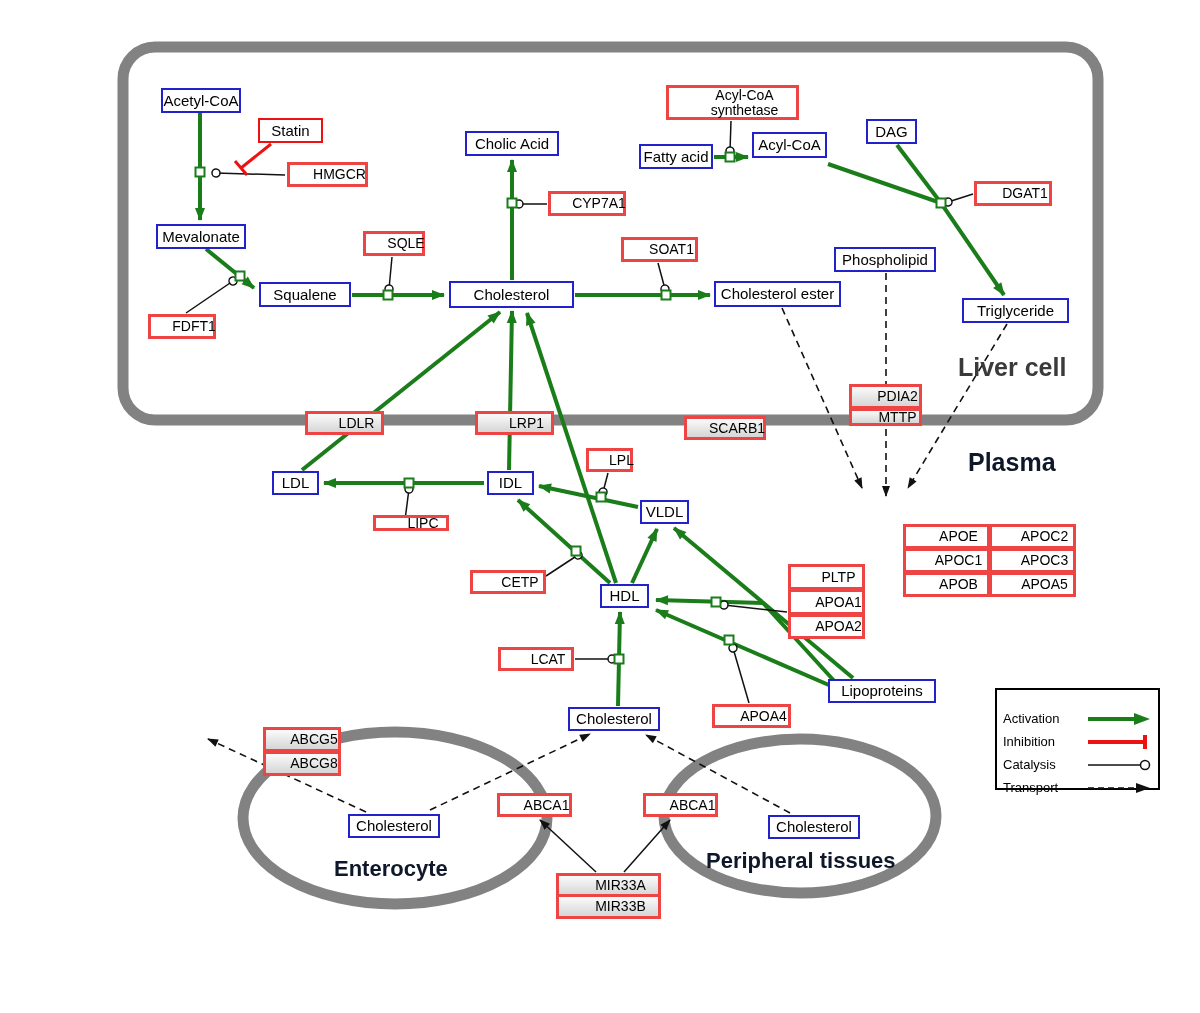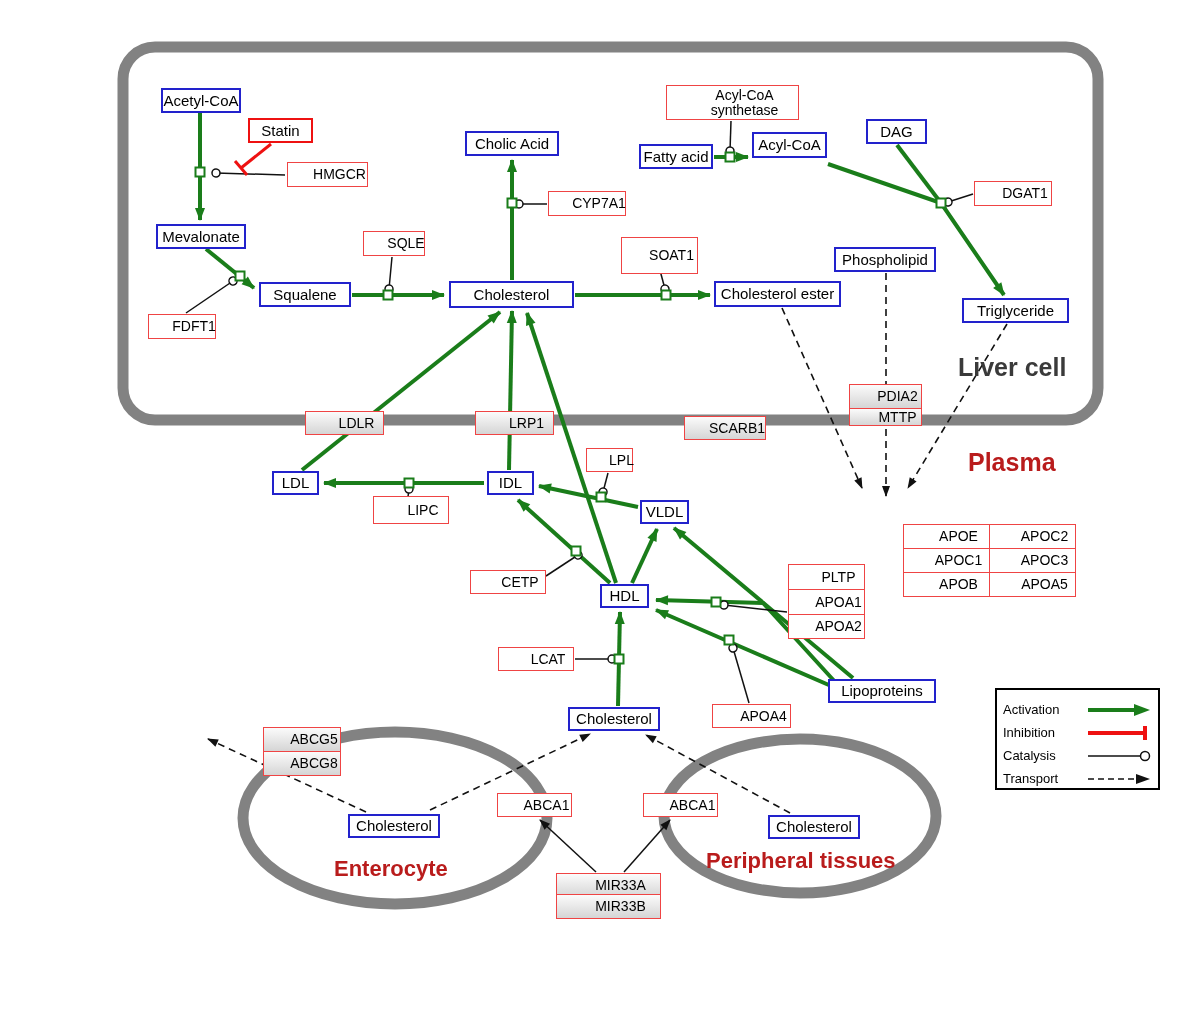--- a/index.html
+++ b/index.html
@@ -16,33 +16,33 @@
   .ec{stroke:#111;stroke-width:1.5;fill:none;marker-end:url(#mc);}
   .et{stroke:#111;stroke-width:1.6;fill:none;stroke-dasharray:7 5;marker-end:url(#mb);}
   .em{stroke:#111;stroke-width:1.5;fill:none;marker-end:url(#mb);}
   .ei{stroke:#ee1111;stroke-width:3;fill:none;}
   .anchor{fill:#fff;stroke:#1a7d1a;stroke-width:2;}
 
   
   .node{position:absolute;display:flex;align-items:center;justify-content:center;
         box-sizing:border-box;background:#fff;color:#000;text-align:center;line-height:1.05;
         font-size:14px;}
-  .gene{border:1px solid #ef4444;padding-left:24px;}
+  .gene{border:3px solid #ef4444;padding-left:24px;}
   .metab{border:2px solid #2222cc;font-size:15px;}
   .inhib{border:2px solid #ee1111;font-size:15px;}
   .carrier{background:linear-gradient(#fbfbfb,#d5d5d5);text-align:center;}
 
-  .region-label{position:absolute;font-weight:bold;color:#b91c1c;}
+  .region-label{position:absolute;font-weight:bold;color:#0f172a;}
   .liver-label{color:#3a3a3a;font-size:25px;}
   .plasma-label{font-size:25px;}
   .cell-label{font-size:22px;}
 
   
   .legend{position:absolute;left:995px;top:688px;width:165px;height:102px;
-          border:2px solid #000;background:#fff;box-sizing:border-box;padding:8px 6px;}
+          border:2px solid #000;background:#fff;box-sizing:border-box;padding:17px 6px;}
   .lrow{display:flex;align-items:center;justify-content:space-between;height:23px;}
   .lrow span{font-size:13px;color:#000;}
 </style>
 </head>
 <body>
 
 <div id="canvas">
 
   <svg class="layer" width="1200" height="1013">
     <defs>
@@ -117,50 +117,50 @@
     <rect class="anchor" x="936.5" y="198.5" width="9" height="9"></rect>
     <rect class="anchor" x="404.5" y="478.5" width="9" height="9"></rect>
     <rect class="anchor" x="596.5" y="492.5" width="9" height="9"></rect>
     <rect class="anchor" x="571.5" y="546.5" width="9" height="9"></rect>
     <rect class="anchor" x="614.5" y="654.5" width="9" height="9"></rect>
     <rect class="anchor" x="711.5" y="597.5" width="9" height="9"></rect>
     <rect class="anchor" x="724.5" y="635.5" width="9" height="9"></rect>
   </svg>
 
   <div class="node metab" style="left:161px;top:88px;width:80px;height:25px">Acetyl-CoA</div>
-  <div class="node inhib" style="left:248px;top:118px;width:65px;height:25px">Statin</div>
+  <div class="node inhib" style="left:258px;top:118px;width:65px;height:25px">Statin</div>
   <div class="node gene" style="left:287px;top:162px;width:81px;height:25px">HMGCR</div>
   <div class="node metab" style="left:156px;top:224px;width:90px;height:25px">Mevalonate</div>
   <div class="node gene" style="left:148px;top:314px;width:68px;height:25px">FDFT1</div>
   <div class="node metab" style="left:259px;top:282px;width:92px;height:25px">Squalene</div>
   <div class="node gene" style="left:363px;top:231px;width:62px;height:25px">SQLE</div>
   <div class="node metab" style="left:449px;top:281px;width:125px;height:27px">Cholesterol</div>
   <div class="node metab" style="left:465px;top:131px;width:94px;height:25px">Cholic Acid</div>
   <div class="node gene" style="left:548px;top:191px;width:78px;height:25px">CYP7A1</div>
-  <div class="node gene" style="left:621px;top:237px;width:77px;height:37px">SOAT1</div>
+  <div class="node gene" style="left:621px;top:237px;width:77px;height:25px">SOAT1</div>
   <div class="node metab" style="left:714px;top:281px;width:127px;height:26px">Cholesterol ester</div>
   <div class="node gene" style="left:666px;top:85px;width:133px;height:35px">Acyl-CoA synthetase</div>
   <div class="node metab" style="left:639px;top:144px;width:74px;height:25px">Fatty acid</div>
   <div class="node metab" style="left:752px;top:132px;width:75px;height:26px">Acyl-CoA</div>
-  <div class="node metab" style="left:866px;top:119px;width:61px;height:25px">DAG</div>
+  <div class="node metab" style="left:866px;top:119px;width:51px;height:25px">DAG</div>
   <div class="node gene" style="left:974px;top:181px;width:78px;height:25px">DGAT1</div>
   <div class="node metab" style="left:834px;top:247px;width:102px;height:25px">Phospholipid</div>
   <div class="node metab" style="left:962px;top:298px;width:107px;height:25px">Triglyceride</div>
 
   <div class="node gene carrier" style="left:305px;top:411px;width:79px;height:24px">LDLR</div>
   <div class="node gene carrier" style="left:475px;top:411px;width:79px;height:24px">LRP1</div>
   <div class="node gene carrier" style="left:684px;top:416px;width:82px;height:24px">SCARB1</div>
   <div class="node gene carrier" style="left:849px;top:384px;width:73px;height:25px">PDIA2</div>
   <div class="node gene carrier" style="left:849px;top:408px;width:73px;height:18px">MTTP</div>
 
   <div class="node metab" style="left:272px;top:471px;width:47px;height:24px">LDL</div>
   <div class="node metab" style="left:487px;top:471px;width:47px;height:24px">IDL</div>
   <div class="node gene" style="left:586px;top:448px;width:47px;height:24px">LPL</div>
   <div class="node metab" style="left:640px;top:500px;width:49px;height:24px">VLDL</div>
-  <div class="node gene" style="left:373px;top:496px;width:76px;height:28px">LIPC</div>
+  <div class="node gene" style="left:373px;top:515px;width:76px;height:16px">LIPC</div>
   <div class="node gene" style="left:470px;top:570px;width:76px;height:24px">CETP</div>
   <div class="node metab" style="left:600px;top:584px;width:49px;height:24px">HDL</div>
   <div class="node gene" style="left:498px;top:647px;width:76px;height:24px">LCAT</div>
   <div class="node gene" style="left:712px;top:704px;width:79px;height:24px">APOA4</div>
   <div class="node metab" style="left:828px;top:679px;width:108px;height:24px">Lipoproteins</div>
   <div class="node metab" style="left:568px;top:707px;width:92px;height:24px">Cholesterol</div>
 
   <div class="node gene" style="left:788px;top:564px;width:77px;height:26px">PLTP</div>
   <div class="node gene" style="left:788px;top:589px;width:77px;height:26px">APOA1</div>
   <div class="node gene" style="left:788px;top:614px;width:77px;height:25px">APOA2</div>

